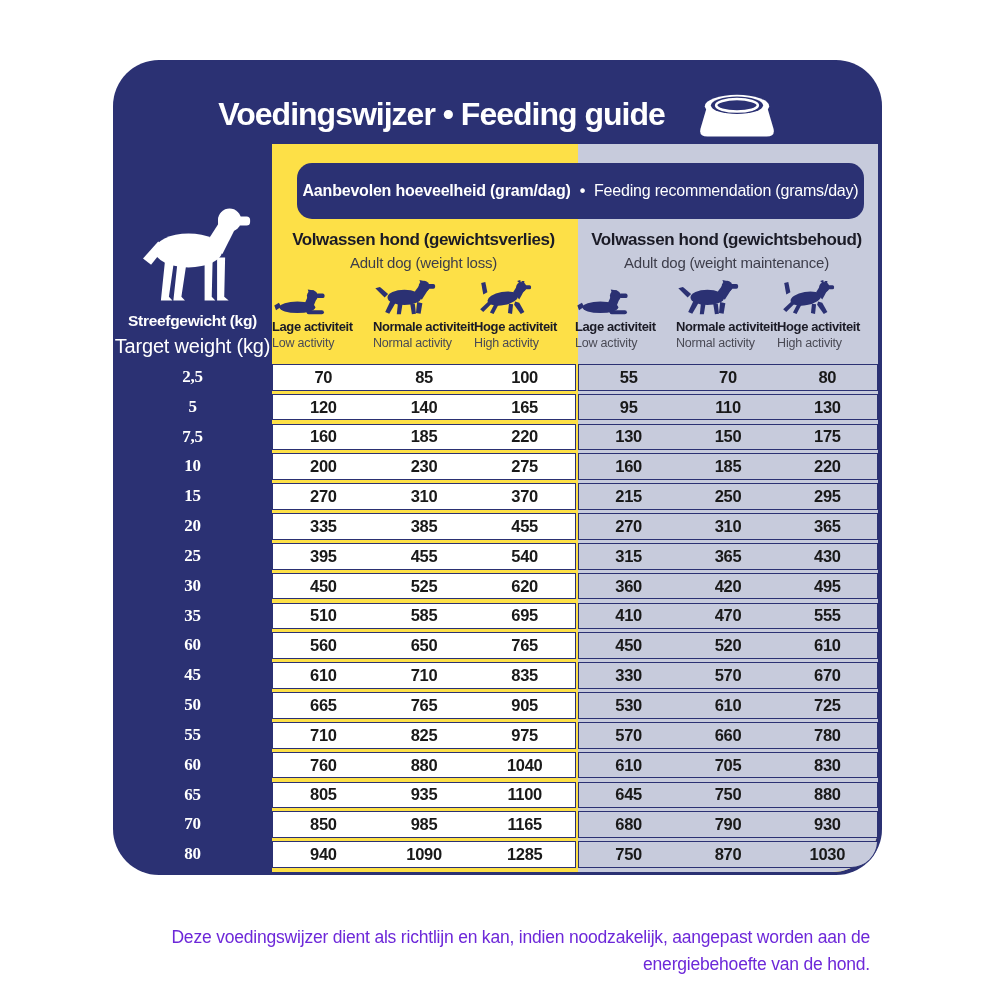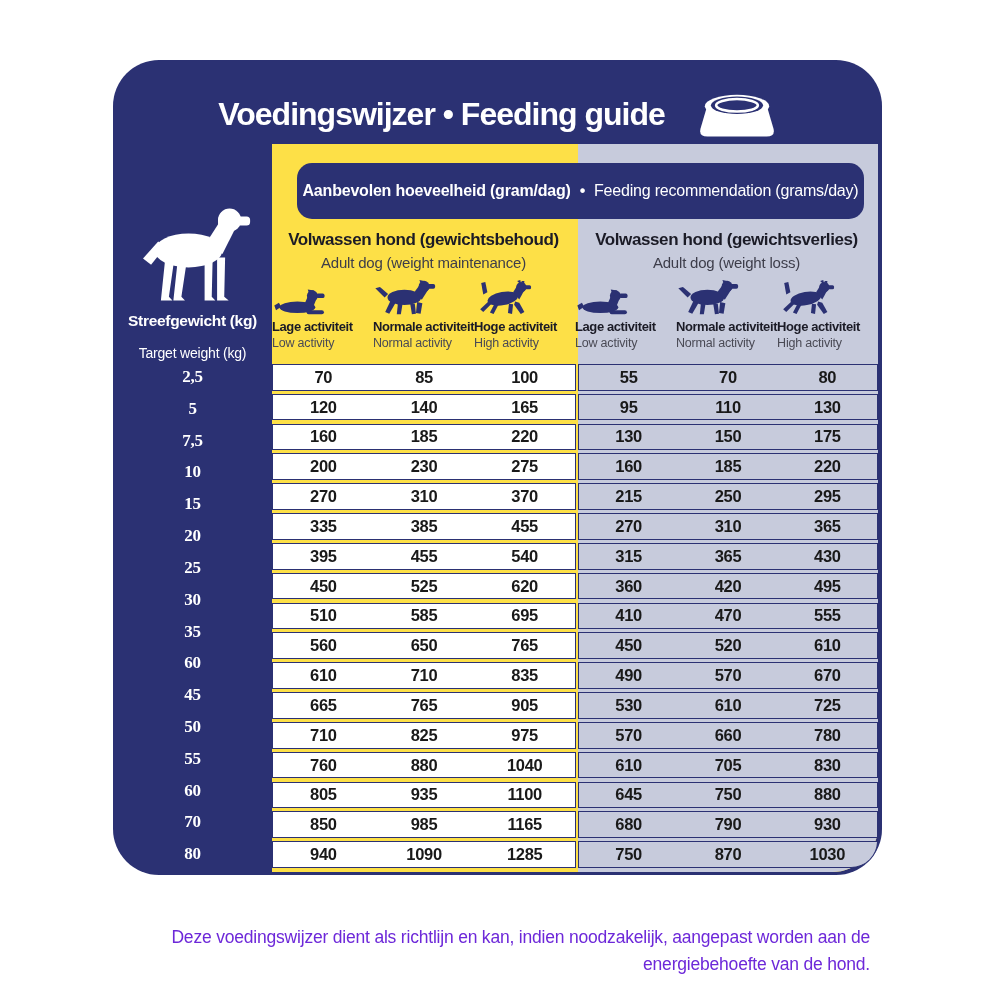--- a/index.html
+++ b/index.html
@@ -41,21 +41,21 @@
   .tbox.left{width:304px;background:#ffffff;margin-right:2px;}
   .tbox.right{width:300px;background:#c7cbdc;}
   .trow:last-child .tbox.right{border-bottom-right-radius:40px;}
   .cell{flex:1;display:flex;align-items:center;justify-content:center;
         font-weight:bold;font-size:16.5px;color:#191919;letter-spacing:-0.3px;}
   
   .dog-figure{position:absolute;left:0;top:140px;width:159px;text-align:center;color:#ffffff;}
   .dog-figure svg{width:116px;height:108px;}
   .weight-head{position:absolute;left:0;top:252px;width:159px;text-align:center;color:#ffffff;}
   .wh-nl{font-size:15.5px;font-weight:bold;letter-spacing:-0.3px;}
-  .wh-en{font-size:14px;margin-top:15px;letter-spacing:-0.2px;}
+  .wh-en{font-size:20px;margin-top:5px;letter-spacing:-0.2px;}
   .weights{position:absolute;left:0;top:304px;width:159px;height:504px;
         display:flex;flex-direction:column;justify-content:space-between;font-family:Liberation Serif, serif;}
   .w{height:26.6px;line-height:26.6px;text-align:center;color:#ffffff;
         font-weight:bold;font-size:17px;letter-spacing:-0.3px;}
   
   .footer{position:absolute;left:130px;top:924px;width:740px;text-align:right;
         font-size:17.5px;color:#6d28d9;line-height:1.55;letter-spacing:-0.2px;}
   .defs{position:absolute;width:0;height:0;overflow:hidden;}
 </style>
 </head>
@@ -143,42 +143,43 @@
         <div class="w">15</div>
         <div class="w">20</div>
         <div class="w">25</div>
         <div class="w">30</div>
         <div class="w">35</div>
         <div class="w">60</div>
         <div class="w">45</div>
         <div class="w">50</div>
         <div class="w">55</div>
         <div class="w">60</div>
+        <div class="w">65</div>
         <div class="w">70</div>
         <div class="w">80</div>
       </div>
 
     <div class="panel">
       <div class="lavender"></div>
 
       <div class="pill">
         <span class="b">Aanbevolen hoeveelheid (gram/dag)</span>
         <span class="b">•</span>
         <span class="r">Feeding recommendation (grams/day)</span>
       </div>
 
       <div class="group-headers">
         <div class="group">
+          <div class="g-nl">Volwassen hond (gewichtsverlies)</div>
+          <div class="g-en">Adult dog (weight loss)</div>
+        </div>
+        <div class="group">
           <div class="g-nl">Volwassen hond (gewichtsbehoud)</div>
           <div class="g-en">Adult dog (weight maintenance)</div>
         </div>
-        <div class="group">
-          <div class="g-nl">Volwassen hond (gewichtsverlies)</div>
-          <div class="g-en">Adult dog (weight loss)</div>
-        </div>
       </div>
 
       <div class="activity-row">
         <div class="agroup">
           <div class="acell">
             <svg class="dicon small" viewBox="0 0 100 52" fill="currentColor">
                 <use href="#sym-lying-dog"></use>
               </svg>
             <div class="a-nl">Lage activiteit</div>
             <div class="a-en">Low activity</div>
@@ -344,21 +345,21 @@
               <div class="cell">610</div>
             </div>
           </div>
           <div class="trow">
             <div class="tbox left">
               <div class="cell">610</div>
               <div class="cell">710</div>
               <div class="cell">835</div>
             </div>
             <div class="tbox right">
-              <div class="cell">490</div>
+              <div class="cell">330</div>
               <div class="cell">570</div>
               <div class="cell">670</div>
             </div>
           </div>
           <div class="trow">
             <div class="tbox left">
               <div class="cell">665</div>
               <div class="cell">765</div>
               <div class="cell">905</div>
             </div>

